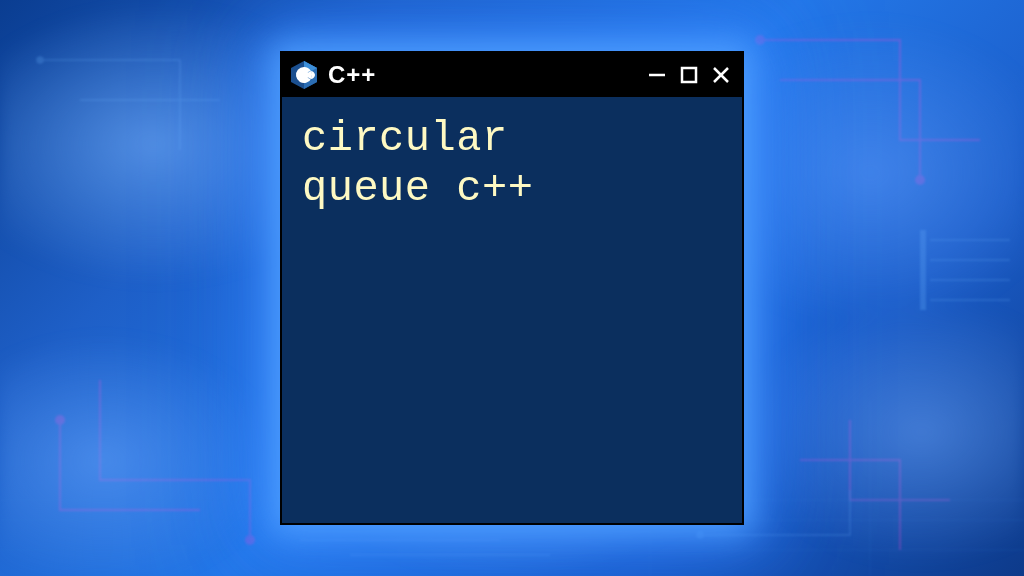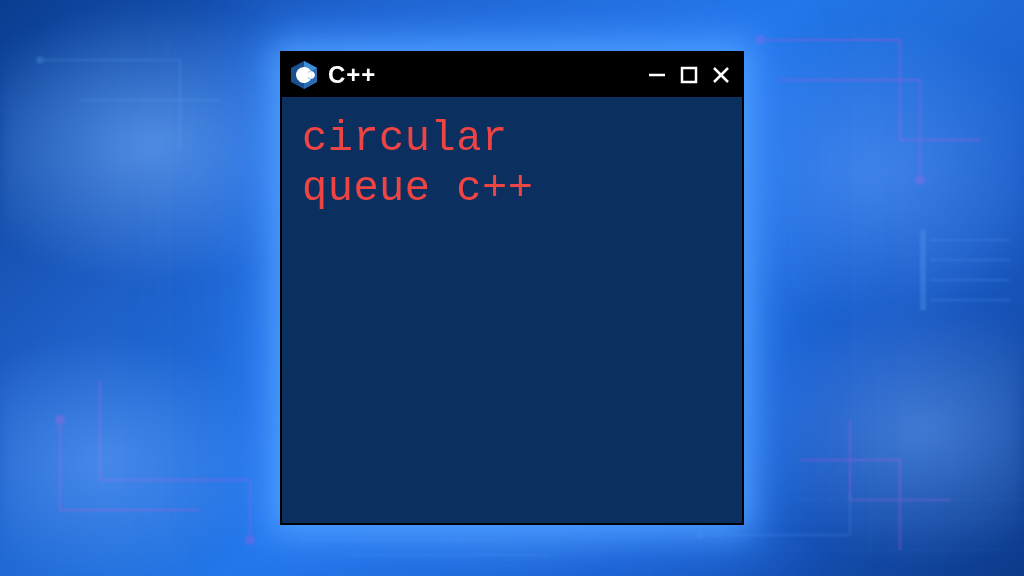--- a/index.html
+++ b/index.html
@@ -83,21 +83,21 @@
       display: flex;
       align-items: center;
       justify-content: center;
       cursor: pointer;
     }
     
     .ctrl svg { display: block; }
     
     .content {
       padding: 18px 20px;
-      color: #ef4444;
+      color: #fef9c3;
       font-family: "Consolas", "Courier New", monospace;
       font-size: 42px;
       line-height: 1.18;
       letter-spacing: 0.5px;
       white-space: pre-line;
     }
   </style>
 </head>
 <body>
 

